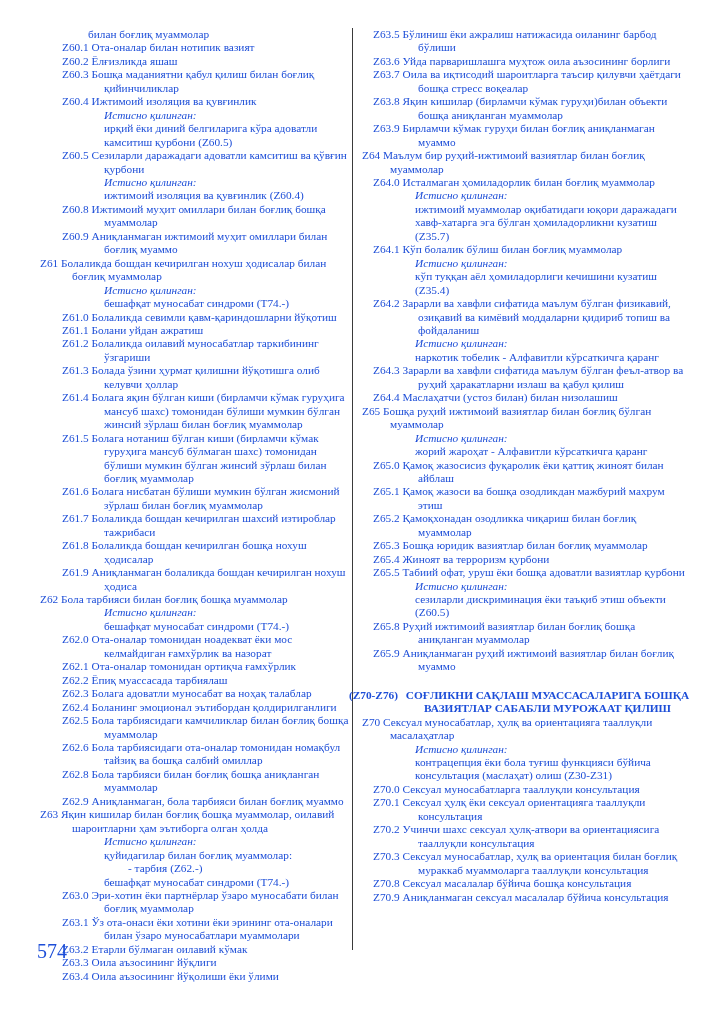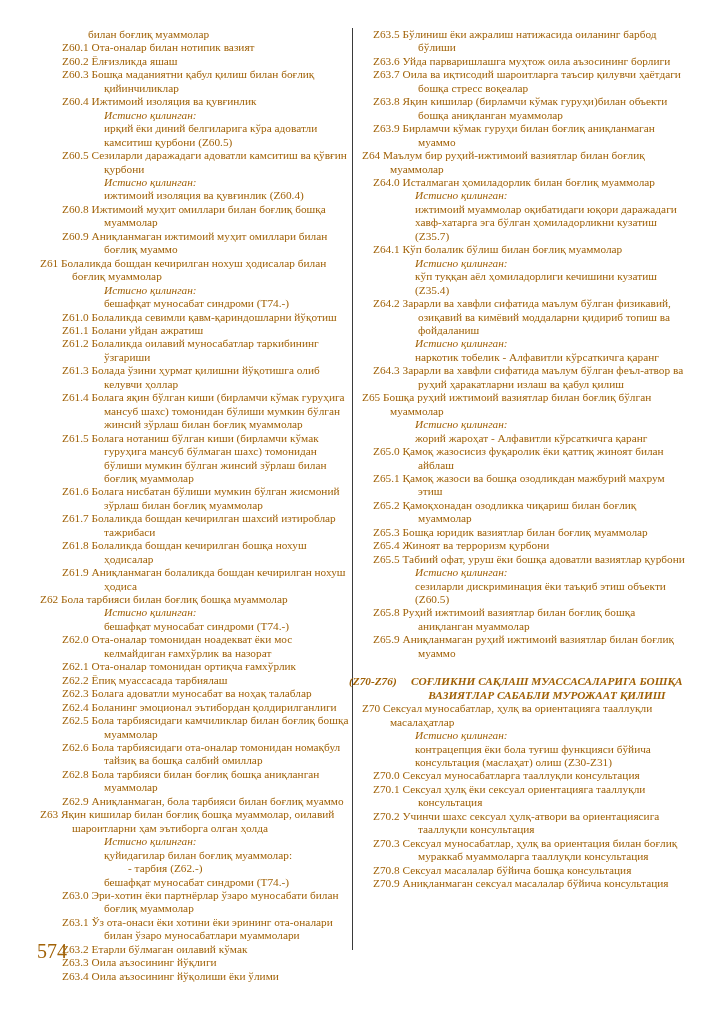--- a/index.html
+++ b/index.html
@@ -1,35 +1,35 @@
 <!DOCTYPE html>
 <html><head>
 <meta charset="utf-8">
 <style>
   html,body{margin:0;padding:0;background:#e9e9e9;}
   .page{
     position:relative;width:724px;height:1024px;background:#ffffff;
-    overflow:hidden;color:#a16207;
+    overflow:hidden;color:#1d4ed8;
     font-family:"Liberation Serif","DejaVu Serif",serif;
   }
   .col{position:absolute;top:28px;font-size:11.3px;line-height:13.45px;}
   .col-left{left:40px;width:311px;}
   .col-right{left:362px;width:330px;}
   .it{margin:0;}
   .t-code{padding-left:64px;text-indent:-42px;}
   .col-right .t-code{padding-left:56px;text-indent:-45px;}
   .t-head{font-weight:normal;padding-left:32px;text-indent:-32px;}
   .col-right .t-head{padding-left:28px;text-indent:-28px;}
   .t-excl{font-style:italic;margin-left:64px;}
   .t-note{margin-left:64px;}
   .col-right .t-excl,.col-right .t-note{margin-left:53px;}
   .t-sub{margin-left:60px;text-indent:28px;}
   .t-cont{margin-left:48px;}
   .t-gap{height:15px;}
-  .t-chap{font-weight:bold;display:flex;margin-left:-13px;font-style:italic;}
+  .t-chap{font-weight:bold;display:flex;margin-left:-13px;}
   .t-chap .cd{white-space:nowrap;margin-right:5px;}
   .t-chap .tx{flex:1;text-align:center;}
   .divider{position:absolute;left:352px;top:28px;height:922px;width:1px;background:#3a3a3a;}
   .pageno{position:absolute;left:37px;top:942px;font-size:20px;line-height:18px;}
 </style>
 </head>
 <body>
 
 <div class="page">
   <div class="divider"></div>
@@ -92,20 +92,21 @@
       <div class="it t-code"><span class="cd">Z64.0</span> <span class="tx">Исталмаган ҳомиладорлик билан боғлиқ муаммолар</span></div>
       <div class="it t-excl">Истисно қилинган:</div>
       <div class="it t-note">ижтимоий муаммолар оқибатидаги юқори даражадаги хавф-хатарга эга бўлган ҳомиладорликни кузатиш (Z35.7)</div>
       <div class="it t-code"><span class="cd">Z64.1</span> <span class="tx">Кўп болалик бўлиш билан боғлиқ муаммолар</span></div>
       <div class="it t-excl">Истисно қилинган:</div>
       <div class="it t-note">кўп туққан аёл ҳомиладорлиги кечишини кузатиш (Z35.4)</div>
       <div class="it t-code"><span class="cd">Z64.2</span> <span class="tx">Зарарли ва хавфли сифатида маълум бўлган физикавий, озиқавий ва кимёвий моддаларни қидириб топиш ва фойдаланиш</span></div>
       <div class="it t-excl">Истисно қилинган:</div>
       <div class="it t-note">наркотик тобелик - Алфавитли кўрсаткичга қаранг</div>
       <div class="it t-code"><span class="cd">Z64.3</span> <span class="tx">Зарарли ва хавфли сифатида маълум бўлган феъл-атвор ва руҳий ҳаракатларни излаш ва қабул қилиш</span></div>
+      <div class="it t-code"><span class="cd">Z64.4</span> <span class="tx">Маслаҳатчи (устоз билан) билан низолашиш</span></div>
       <div class="it t-head"><span class="cd">Z65</span> <span class="tx">Бошқа руҳий ижтимоий вазиятлар билан боғлиқ бўлган муаммолар</span></div>
       <div class="it t-excl">Истисно қилинган:</div>
       <div class="it t-note">жорий жароҳат - Алфавитли кўрсаткичга қаранг</div>
       <div class="it t-code"><span class="cd">Z65.0</span> <span class="tx">Қамоқ жазосисиз фуқаролик ёки қаттиқ жиноят билан айблаш</span></div>
       <div class="it t-code"><span class="cd">Z65.1</span> <span class="tx">Қамоқ жазоси ва бошқа озодликдан мажбурий махрум этиш</span></div>
       <div class="it t-code"><span class="cd">Z65.2</span> <span class="tx">Қамоқхонадан озодликка чиқариш билан боғлиқ муаммолар</span></div>
       <div class="it t-code"><span class="cd">Z65.3</span> <span class="tx">Бошқа юридик вазиятлар билан боғлиқ муаммолар</span></div>
       <div class="it t-code"><span class="cd">Z65.4</span> <span class="tx">Жиноят ва терроризм қурбони</span></div>
       <div class="it t-code"><span class="cd">Z65.5</span> <span class="tx">Табиий офат, уруш ёки бошқа адоватли вазиятлар қурбони</span></div>
       <div class="it t-excl">Истисно қилинган:</div>

